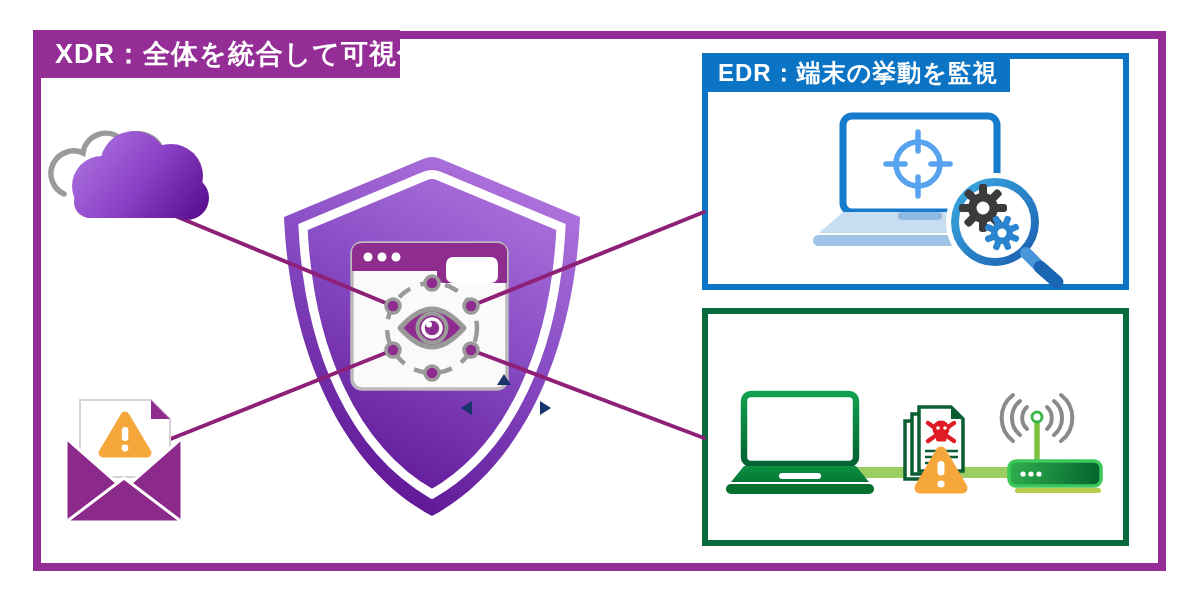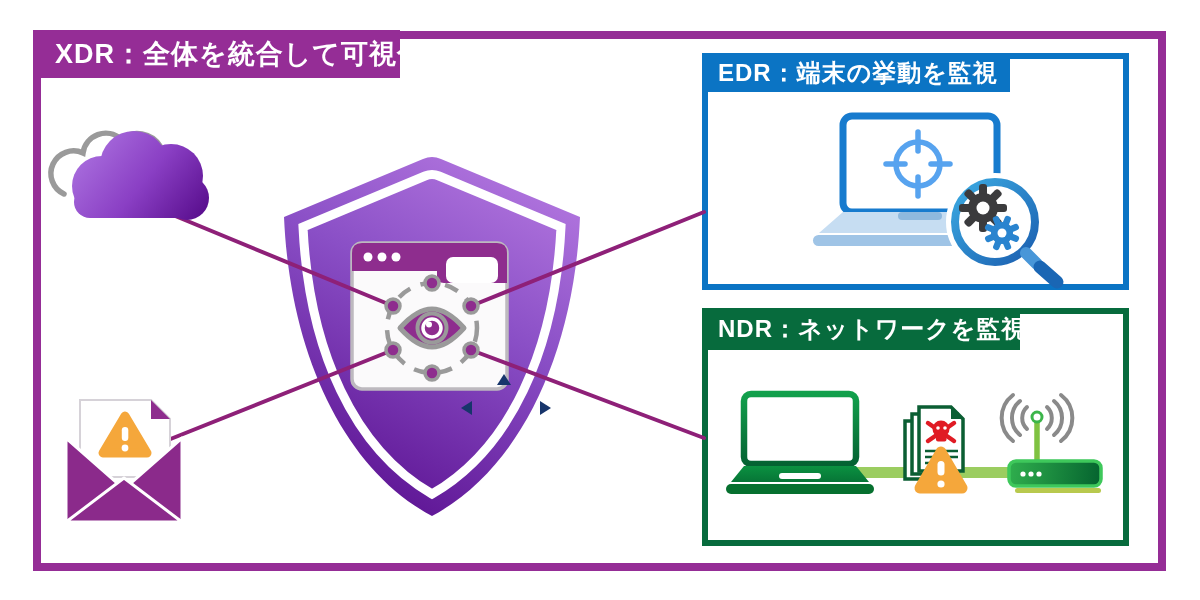--- a/index.html
+++ b/index.html
@@ -20,21 +20,20 @@
 <body>
 
 <div class="canvas">
 
   <div class="frame" id="xdr-frame"></div>
   <div class="frame" id="edr-frame"></div>
   <div class="frame" id="ndr-frame"></div>
 
   <div class="tag" id="xdr-tag">XDR：全体を統合して可視化</div>
   <div class="tag" id="edr-tag">EDR：端末の挙動を監視</div>
-  <div class="tag" id="ndr-tag">NDR：ネットワークを監視</div>
 
   <svg class="art" width="1200" height="600" viewBox="0 0 1200 600">
     <defs>
       <linearGradient id="gShield" gradientUnits="userSpaceOnUse" x1="540" y1="150" x2="350" y2="500">
         <stop offset="0" stop-color="#b77be2"></stop>
           <stop offset="0.45" stop-color="#8a4fc6"></stop>
           <stop offset="1" stop-color="#5c1292"></stop>
       </linearGradient>
       <linearGradient id="gCloud" gradientUnits="userSpaceOnUse" x1="95" y1="140" x2="195" y2="220">
         <stop offset="0" stop-color="#a76bdc"></stop>

